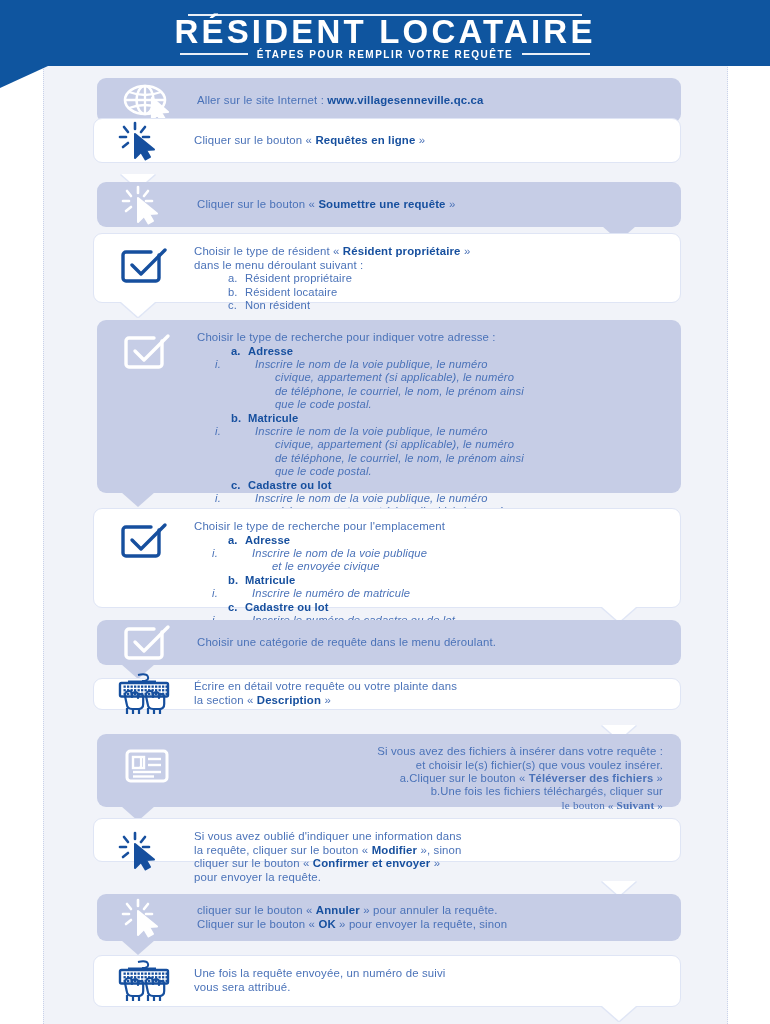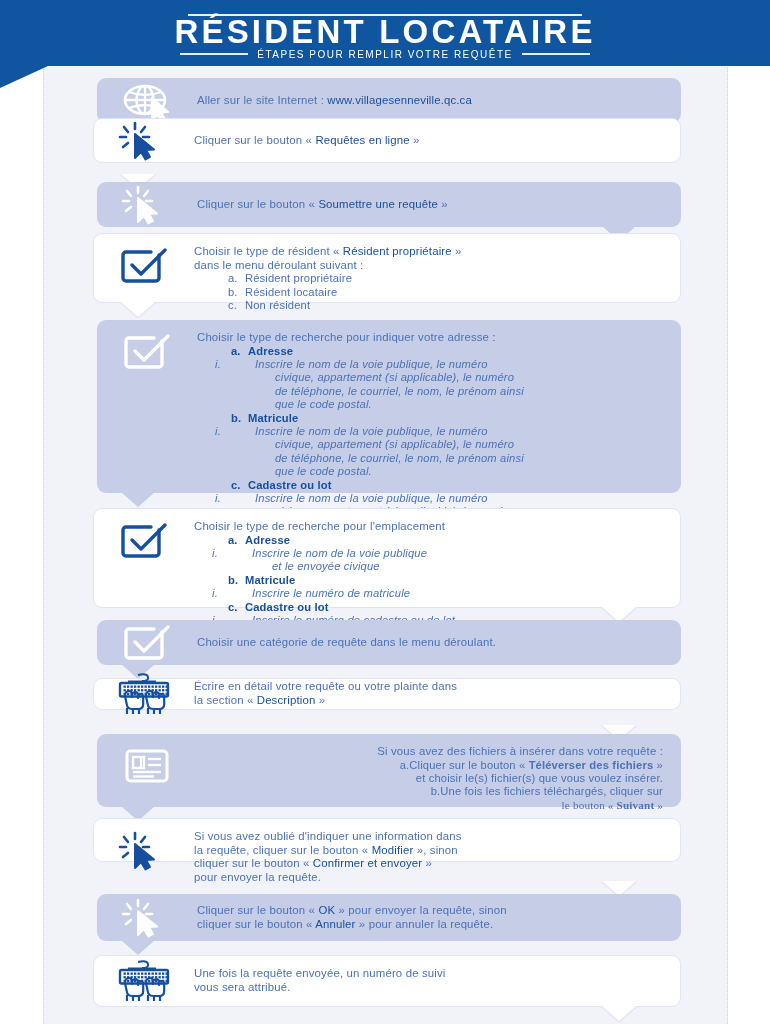--- a/index.html
+++ b/index.html
@@ -40,21 +40,21 @@
     font-size:33px;font-weight:bold;letter-spacing:3.2px;
     line-height:32px;
     white-space:nowrap;
   }
   #hdr-sub-wrap{
     position:absolute;left:0;top:47px;width:770px;height:14px;
     display:flex;align-items:center;justify-content:center;gap:9px;
   }
   .hdr-sub-rule{width:68px;height:2px;background:#e9eff7;}
   #hdr-sub{
-    color:#ffffff;font-size:10px;font-weight:normal;letter-spacing:1.5px;
+    color:#ffffff;font-size:10px;font-weight:bold;letter-spacing:1.5px;
     white-space:nowrap;
   }
   
   .step{
     position:absolute;
     border-radius:9px;
     box-sizing:border-box;
   }
   .step.white{
     left:93px;width:588px;
@@ -81,21 +81,21 @@
   }
   .txt-cell.topalign{align-self:flex-start;padding-top:11px;}
   
   .ln{
     color:#4a72b8;
     font-size:11.4px;
     line-height:13.6px;
     letter-spacing:.15px;
     white-space:nowrap;
   }
-  .ln b{color:#164f9e;font-weight:normal;}
+  .ln b{color:#164f9e;font-weight:bold;}
   .lvl-a{
     color:#164f9e;font-weight:bold;font-size:11.2px;line-height:13.4px;
     padding-left:34px;white-space:nowrap;letter-spacing:.15px;
   }
   .lvl-a .alpha{display:inline-block;width:17px;}
   .lvl-a.reg{color:#4a72b8;font-weight:normal;}
   .lvl-i{
     color:#4a72b8;font-size:11.2px;line-height:13.4px;
     padding-left:58px;white-space:nowrap;letter-spacing:.15px;
     text-indent:-20px;
@@ -338,22 +338,22 @@
               <rect x="11" y="11" width="11" height="11" fill="none" stroke="#ffffff" stroke-width="2.4"></rect>
               <path d="M19 11 L19 20 q0 2-2.5 2" fill="none" stroke="#ffffff" stroke-width="2.2"></path>
               <line x1="26" y1="13" x2="39" y2="13" stroke="#ffffff" stroke-width="2.4"></line>
               <line x1="26" y1="19" x2="39" y2="19" stroke="#ffffff" stroke-width="2.4"></line>
               <line x1="11" y1="26" x2="39" y2="26" stroke="#ffffff" stroke-width="2.4"></line>
               <line x1="11" y1="30.5" x2="32" y2="30.5" stroke="#ffffff" stroke-width="2.4"></line>
             </svg>
           </div>
           <div class="txt-cell topalign">
             <div class="ln">Si vous avez des fichiers à insérer dans votre requête :</div>
+            <div class="lvl-a reg" style="padding-left:51px;">et choisir le(s) fichier(s) que vous voulez insérer.</div>
             <div class="lvl-a reg"><span class="alpha">a.</span>Cliquer sur le bouton « <b>Téléverser des fichiers</b> »</div>
-            <div class="lvl-a reg" style="padding-left:51px;">et choisir le(s) fichier(s) que vous voulez insérer.</div>
             <div class="lvl-a reg"><span class="alpha">b.</span>Une fois les fichiers téléchargés, cliquer sur</div>
             <div class="lvl-a reg" style="padding-left:51px;font-family:Liberation Serif, serif;">le bouton « <b>Suivant</b> »</div>
           </div>
         </div>
       </div>
       <div class="tail lav-t" style="top:806px;left:121px;"></div>
       <div class="step white" style="top:818px;height:44px;">
         <div class="step-inner">
           <div class="icon-cell topalign">
             <svg class="ico" width="52" height="40" viewBox="0 0 52 40">
@@ -386,22 +386,22 @@
                 <line x1="6" y1="6" x2="10" y2="11"></line>
                 <line x1="27" y1="6" x2="23" y2="11"></line>
                 <line x1="2" y1="16" x2="8" y2="16"></line>
                 <line x1="31" y1="16" x2="25" y2="16"></line>
                 <line x1="5" y1="26" x2="10" y2="22"></line>
               </g>
               <path d="M17 13 L17 37 L23 31 L27.5 38.5 L32 36 L28 29 L36 28.5 Z" fill="#ffffff" stroke="#ffffff" stroke-width="2" stroke-linejoin="round"></path>
             </svg>
           </div>
           <div class="txt-cell">
+            <div class="ln">cliquer sur le bouton « <b>Annuler</b> » pour annuler la requête.</div>
             <div class="ln">Cliquer sur le bouton « <b>OK</b> » pour envoyer la requête, sinon</div>
-            <div class="ln">cliquer sur le bouton « <b>Annuler</b> » pour annuler la requête.</div>
           </div>
         </div>
       </div>
       <div class="tail lav-t" style="top:940px;left:121px;"></div>
       <div class="step white" style="top:955px;height:52px;">
         <div class="step-inner">
           <div class="icon-cell">
             <svg class="ico" width="60" height="44" viewBox="0 0 60 44">
               <path d="M24 3 Q33 1 34 5 Q35 9 28 9" fill="none" stroke="#164f9e" stroke-width="2"></path>
               <line x1="14" y1="9.5" x2="42" y2="9.5" stroke="#164f9e" stroke-width="2"></line>

